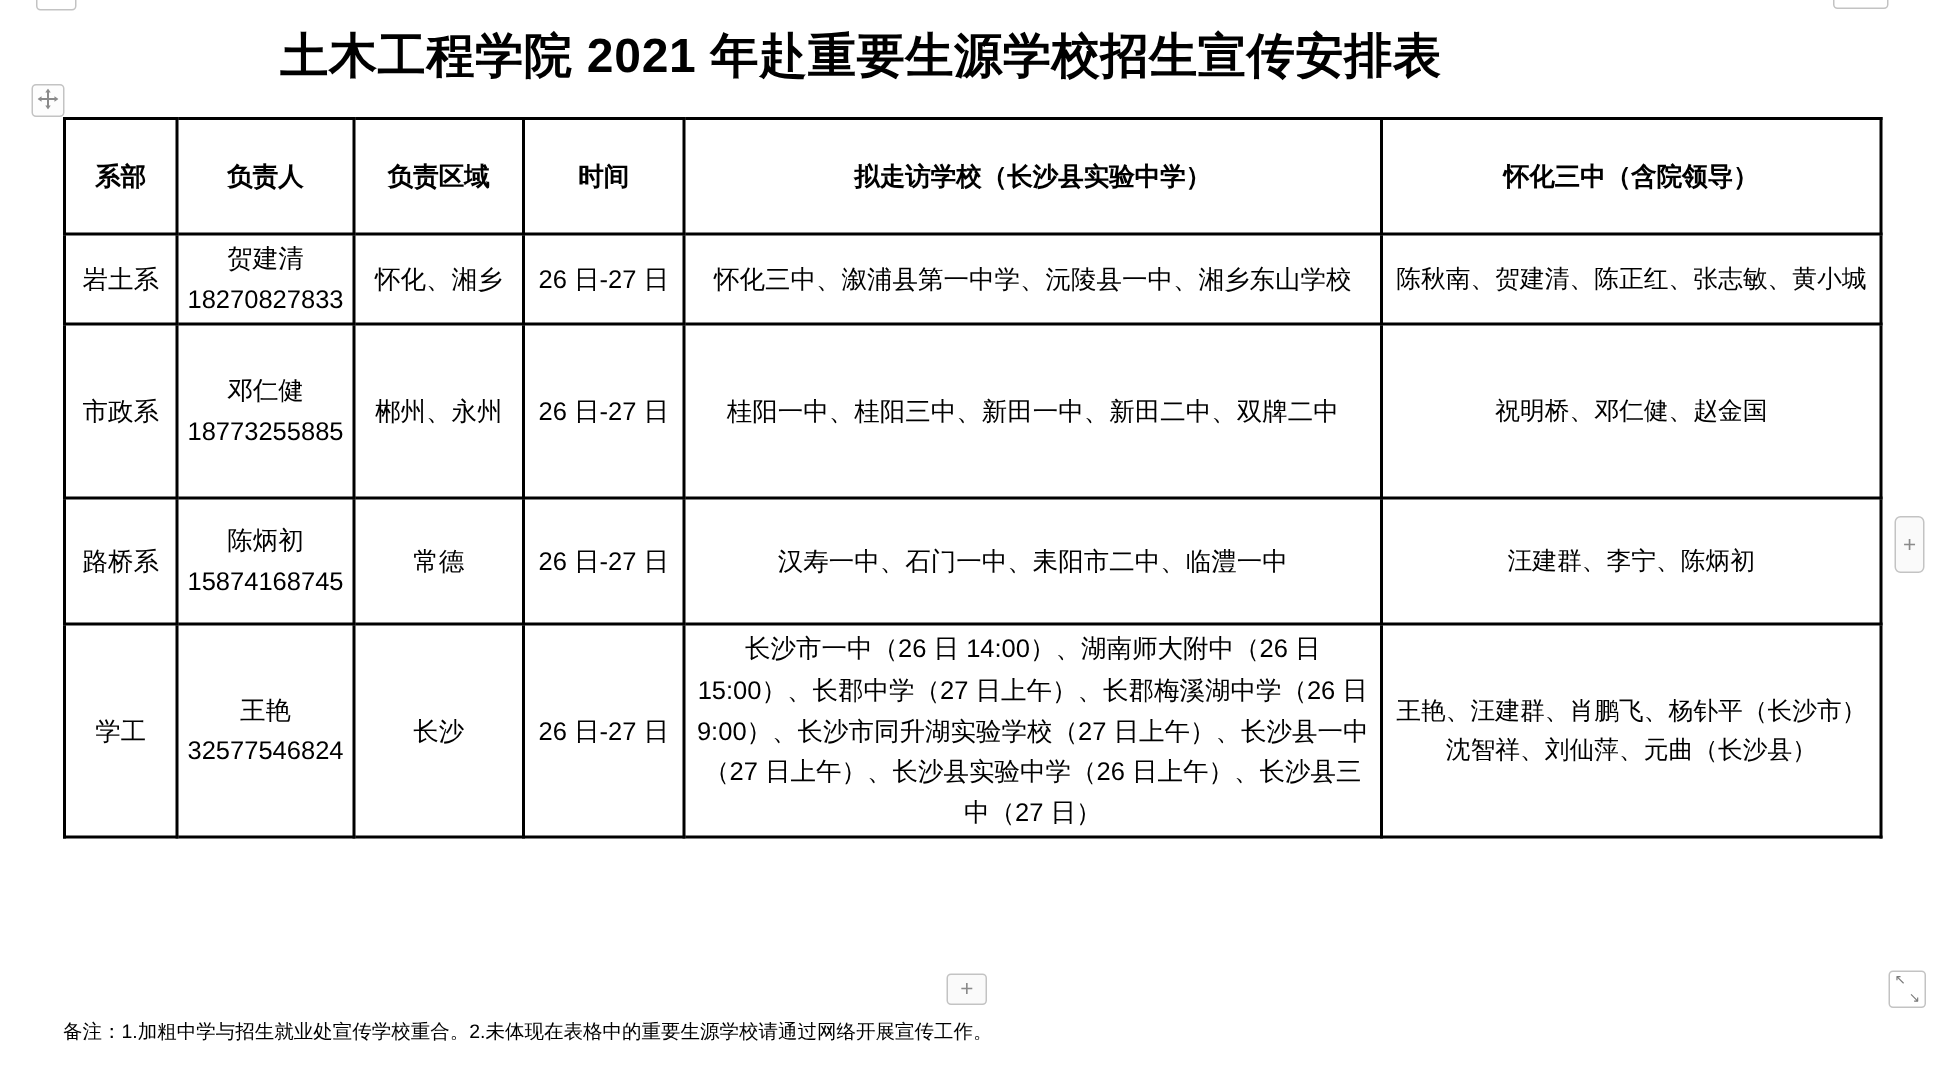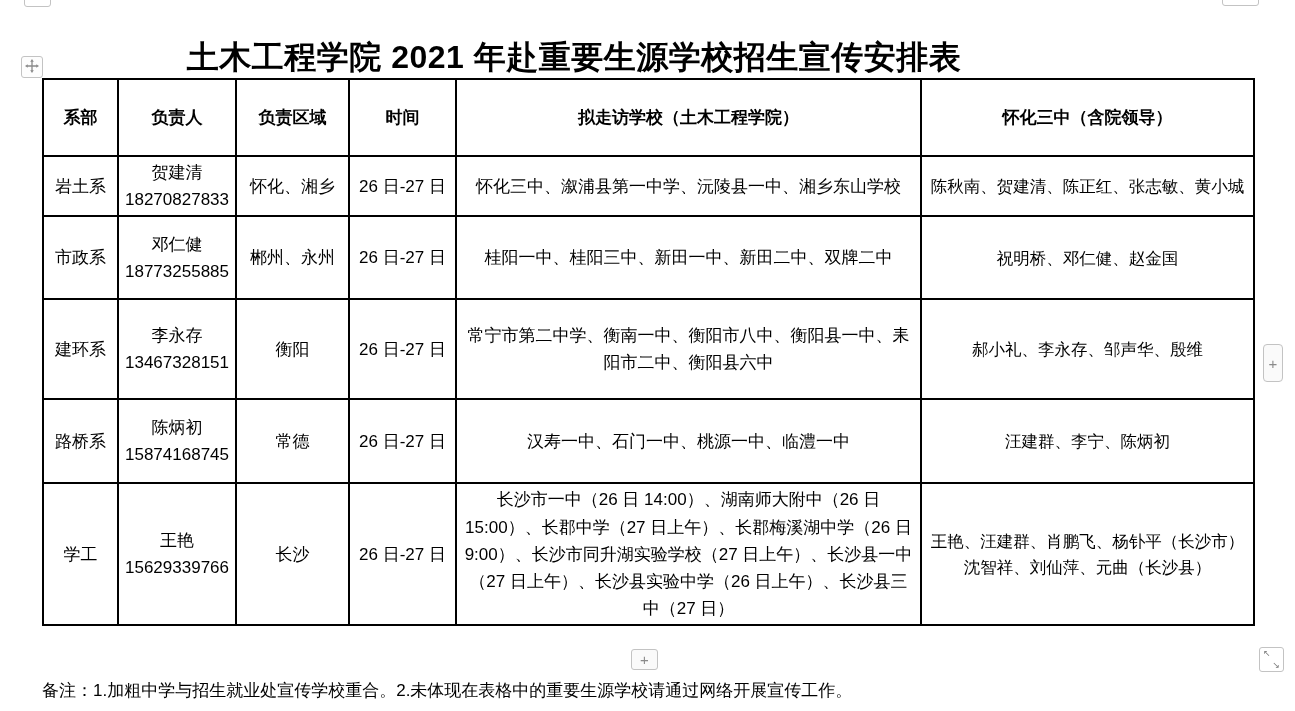--- a/index.html
+++ b/index.html
@@ -11,21 +11,21 @@
   .canvas {
     position: relative;
     width: 1295px;
     height: 711px;
     background: #ffffff;
     overflow: hidden;
     color: #000000;
   }
   .doc-title {
     position: absolute;
-    top: 36px;
+    top: 16px;
     left: 0;
     width: 1148px;
     text-align: center;
     font-size: 32px;
     font-weight: 700;
     letter-spacing: 0.5px;
     white-space: nowrap;
   }
   table.sched {
     position: absolute;
@@ -52,21 +52,21 @@
     padding-left: 10px;
     padding-right: 4px;
     font-size: 16.5px;
     margin-top: 16px;
   }
   .doc-note {
     position: absolute;
     left: 42px;
     top: 650px;
     width: 1210px;
-    font-size: 17px;
+    font-size: 13px;
     line-height: 1.5;
     white-space: nowrap;
     margin-top: 28px;
   }
   .ctrl {
     position: absolute;
     border: 1px solid #c3c3c3;
     background: #fafafa;
     color: #8a8a8a;
     display: flex;
@@ -116,72 +116,61 @@
       <col style="width:107px">
         <col style="width:465px">
         <col style="width:333px">
     </colgroup>
     <tbody>
         <tr style="height:77px">
       <th>系部</th>
       <th>负责人</th>
       <th>负责区域</th>
       <th>时间</th>
-      <th>拟走访学校（土木工程学院）</th>
+      <th>拟走访学校（长沙县实验中学）</th>
       <th>怀化三中（含院领导）</th>
     </tr>
     <tr style="height:55px">
       <td class="c-dept">岩土系</td>
       <td class="c-leader">
         <div>贺建清</div>
         <div>18270827833</div>
       </td>
       <td class="c-region">怀化、湘乡</td>
       <td class="c-time">26 日-27 日</td>
       <td class="c-schools">怀化三中、溆浦县第一中学、沅陵县一中、湘乡东山学校</td>
       <td class="c-participants">陈秋南、贺建清、陈正红、张志敏、黄小城</td>
     </tr>
-    <tr style="height:83px">
+    <tr style="height:116px">
       <td class="c-dept">市政系</td>
       <td class="c-leader">
         <div>邓仁健</div>
         <div>18773255885</div>
       </td>
       <td class="c-region">郴州、永州</td>
       <td class="c-time">26 日-27 日</td>
       <td class="c-schools">桂阳一中、桂阳三中、新田一中、新田二中、双牌二中</td>
       <td class="c-participants">祝明桥、邓仁健、赵金国</td>
     </tr>
-    <tr style="height:100px">
-      <td class="c-dept">建环系</td>
-      <td class="c-leader">
-        <div>李永存</div>
-        <div>13467328151</div>
-      </td>
-      <td class="c-region">衡阳</td>
-      <td class="c-time">26 日-27 日</td>
-      <td class="c-schools">常宁市第二中学、衡南一中、衡阳市八中、衡阳县一中、耒阳市二中、衡阳县六中</td>
-      <td class="c-participants">郝小礼、李永存、邹声华、殷维</td>
-    </tr>
     <tr style="height:84px">
       <td class="c-dept">路桥系</td>
       <td class="c-leader">
         <div>陈炳初</div>
         <div>15874168745</div>
       </td>
       <td class="c-region">常德</td>
       <td class="c-time">26 日-27 日</td>
-      <td class="c-schools">汉寿一中、石门一中、桃源一中、临澧一中</td>
+      <td class="c-schools">汉寿一中、石门一中、耒阳市二中、临澧一中</td>
       <td class="c-participants">汪建群、李宁、陈炳初</td>
     </tr>
     <tr style="height:120px">
       <td class="c-dept">学工</td>
       <td class="c-leader">
         <div>王艳</div>
-        <div>15629339766</div>
+        <div>32577546824</div>
       </td>
       <td class="c-region">长沙</td>
       <td class="c-time">26 日-27 日</td>
       <td class="c-schools">长沙市一中（26 日 14:00）、湖南师大附中（26 日 15:00）、长郡中学（27 日上午）、长郡梅溪湖中学（26 日 9:00）、长沙市同升湖实验学校（27 日上午）、长沙县一中（27 日上午）、长沙县实验中学（26 日上午）、长沙县三中（27 日）</td>
       <td class="c-participants">王艳、汪建群、肖鹏飞、杨钋平（长沙市）沈智祥、刘仙萍、元曲（长沙县）</td>
     </tr>
   </tbody>
     </table>
 
   <div class="doc-note">备注：1.加粗中学与招生就业处宣传学校重合。2.未体现在表格中的重要生源学校请通过网络开展宣传工作。</div>

